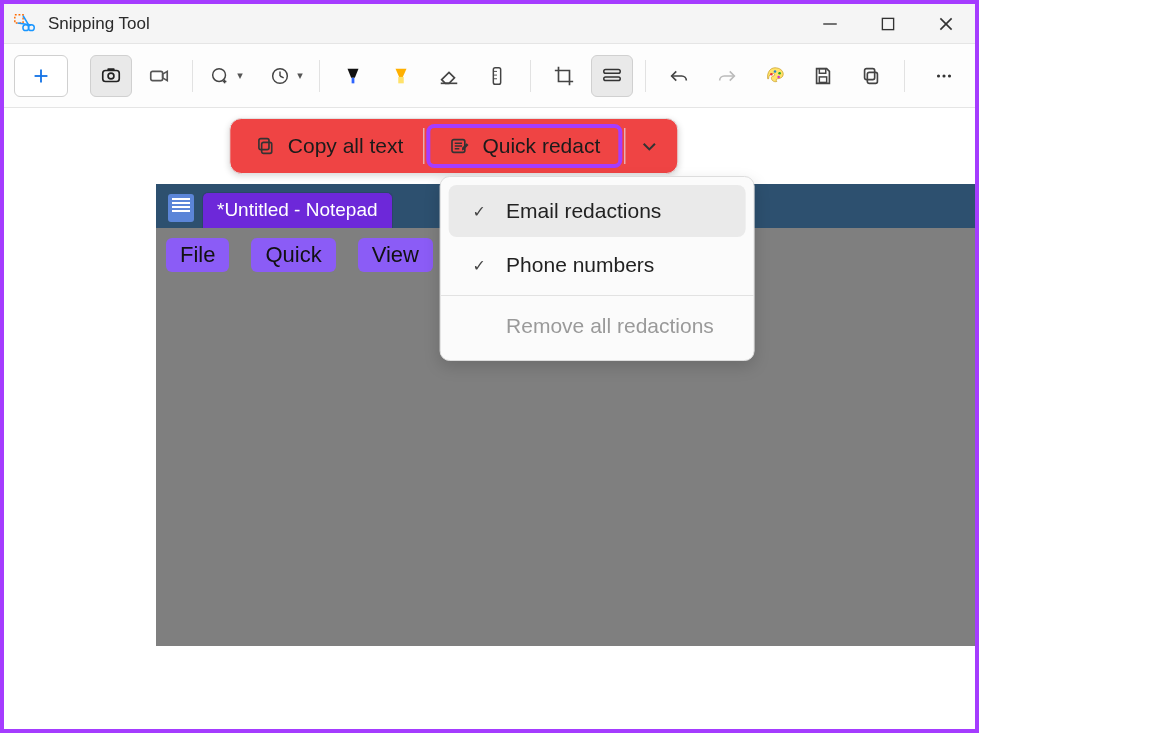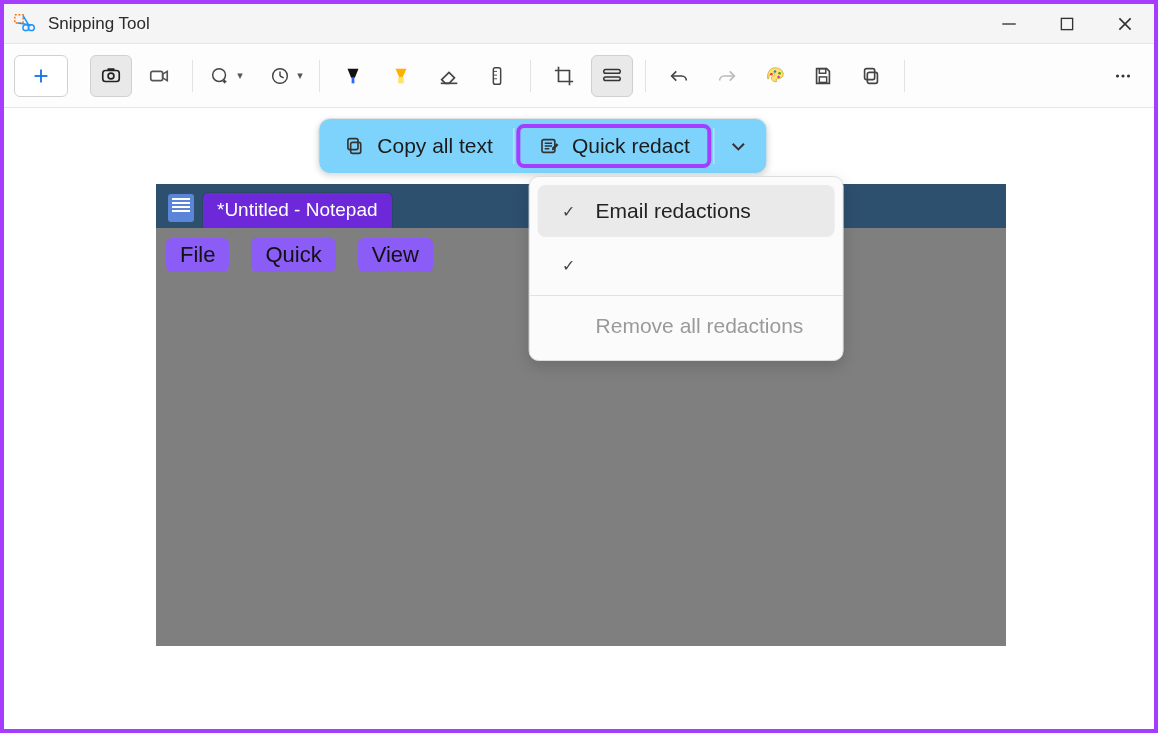--- a/index.html
+++ b/index.html
@@ -9,42 +9,42 @@
     --toolbar-bg:#fdfdfd;
     --hover:#e9e9e9;
     --btn-border:#d0d0d0;
     --shadow:rgba(0,0,0,0.15);
     --blue-tab:#2d506f;
     --gray-notepad:#7f7f7f;
   }
   *{box-sizing:border-box;}
   html,body{margin:0;padding:0;width:1158px;height:733px;font-family:"Segoe UI",Arial,sans-serif;background:#fff;}
   .frame{
-    width:1158px;height:733px;border:4px solid var(--purple);background:#fff;overflow:hidden;display:flex;flex-direction:column;
+    width:979px;height:733px;border:4px solid var(--purple);background:#fff;overflow:hidden;display:flex;flex-direction:column;
   }
   
   .titlebar{height:40px;display:flex;align-items:center;background:var(--chrome);border-bottom:1px solid var(--border);}
   .titlebar .app-icon{width:40px;display:flex;align-items:center;justify-content:center;}
   .titlebar .title{font-size:17px;color:#2b2b2b;margin-left:4px;}
   .win-controls{margin-left:auto;display:flex;}
   .win-controls .ctl{width:58px;height:40px;display:flex;align-items:center;justify-content:center;font-size:14px;color:#333;}
   
   .toolbar{height:64px;display:flex;align-items:center;background:var(--toolbar-bg);border-bottom:1px solid var(--border);padding:0 10px;gap:6px;}
   .tbtn{width:42px;height:42px;border-radius:6px;display:flex;align-items:center;justify-content:center;color:#333;}
   .tbtn.squared{border:1px solid var(--btn-border);width:54px;background:#fff;}
   .tbtn.selected{background:#e9e9e9;border:1px solid #d0d0d0;}
   .tbtn.faded{color:#9a9a9a;}
   .spacer-sep{width:1px;height:32px;background:#e2e2e2;margin:0 6px;}
   .split{display:flex;align-items:center;gap:2px;}
   .chev{font-size:11px;color:#555;margin-left:4px;}
   
   .content-area{flex:1;background:#fff;position:relative;}
   .text-actions{
     position:absolute;top:10px;left:50%;transform:translateX(-58%);
-    display:flex;align-items:center;height:56px;border:1px solid #e2e2e2;border-radius:12px;background:#7dd3fc;
+    display:flex;align-items:center;height:56px;border:1px solid #e2e2e2;border-radius:12px;background:#ef4444;
     box-shadow:0 2px 6px var(--shadow);padding:6px;
   }
   .pill{display:flex;align-items:center;height:44px;padding:0 18px;border-radius:8px;gap:12px;font-size:21px;color:#1b1b1b;}
   .pill.highlight{border:4px solid var(--purple);align-items:center;}
   .vsep{width:1px;height:36px;background:#e2e2e2;margin:0 2px;}
   .chevbtn{width:44px;height:44px;display:flex;align-items:center;justify-content:center;border-radius:8px;}
   
   .dropdown{
     position:absolute;top:68px;left:50%;transform:translateX(-16%);
     width:315px;background:#fbfbfb;border:1px solid #ddd;border-radius:10px;
@@ -272,20 +272,21 @@
       </div>
     </div>
 
     <div class="dropdown">
       <div class="ditem hover">
         <span class="dcheck">✓</span>
         <span>Email redactions</span>
       </div>
       <div class="ditem">
         <span class="dcheck">✓</span>
+        <span>Phone numbers</span>
       </div>
       <div class="dsep"></div>
       <div class="ditem disabled">
         <span class="dcheck"></span>
         <span>Remove all redactions</span>
       </div>
     </div>
 
   </div>
 </div>

